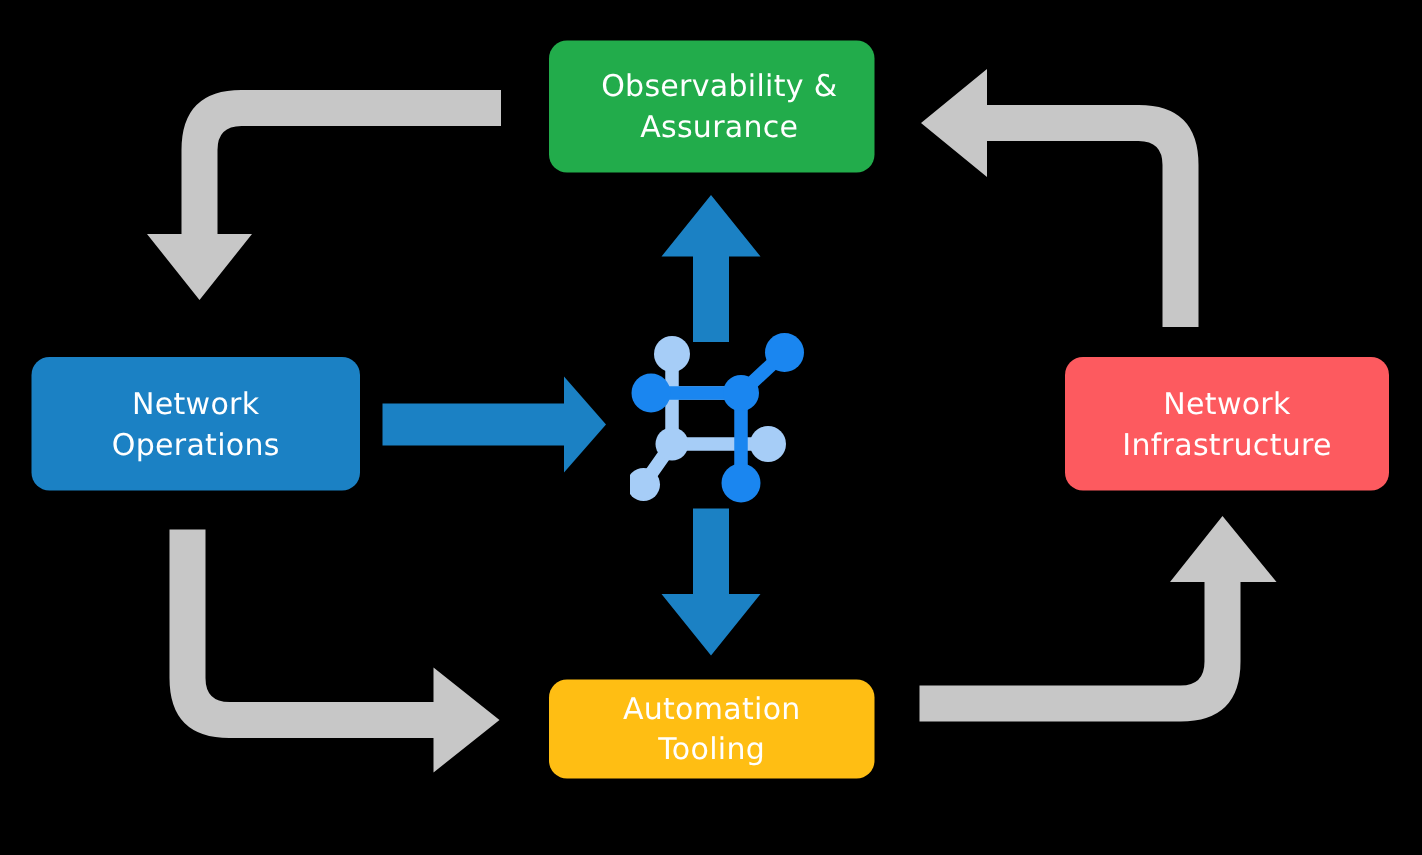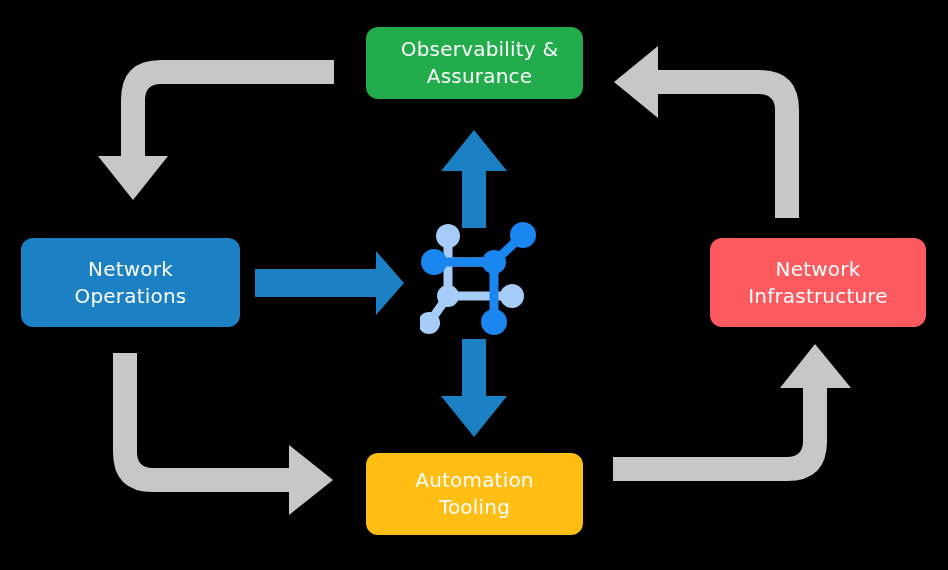--- a/index.html
+++ b/index.html
@@ -39,40 +39,40 @@
     font-weight: 400;
     letter-spacing: 0.2px;
     box-sizing: border-box;
     padding: 4px 10px;
     white-space: pre-line;
   }
   #box-observability {
     left: 366px;
     top: 27px;
     width: 217px;
-    height: 72px;
+    height: 88px;
     padding-left: 20px;
   }
   #box-network-operations {
     left: 21px;
     top: 238px;
     width: 219px;
     height: 89px;
   }
   #box-network-infrastructure {
     left: 710px;
     top: 238px;
     width: 216px;
     height: 89px;
   }
   #box-automation-tooling {
     left: 366px;
     top: 453px;
     width: 217px;
-    height: 82px;
+    height: 66px;
   }
   #hub-icon {
     position: absolute;
     left: 420px;
     top: 220px;
     width: 118px;
     height: 116px;
   }
 </style>
 </head>

